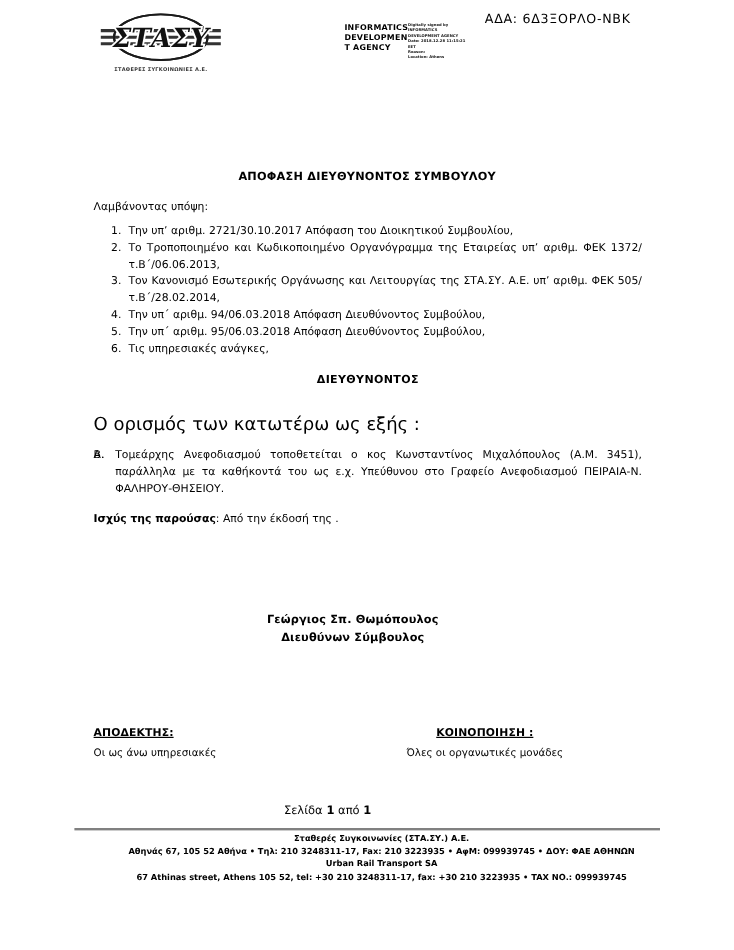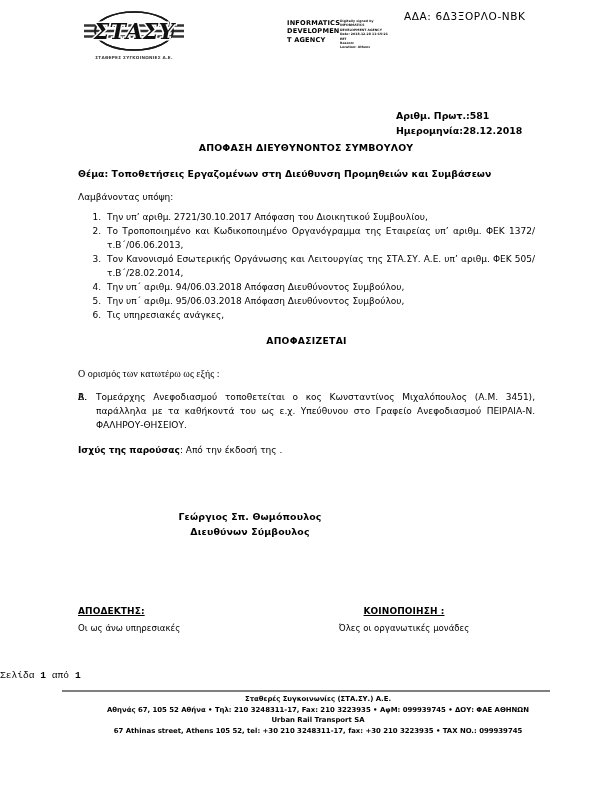--- a/index.html
+++ b/index.html
@@ -150,23 +150,22 @@
 
   .approves {
     text-align: center;
     font-size: 9.2px;
     font-weight: bold;
     letter-spacing: 0.3px;
     margin: 12px 0 0 0;
   }
 
   .lead-in {
-    font-size: 10px;
+    font-size: 15px;
     margin: 22px 0 12px 0;
-    font-family: Liberation Serif, serif;
   }
 
   .clause {
     font-size: 9px;
     line-height: 1.55;
     text-align: justify;
     margin: 0 0 12px 0;
     padding-left: 18px;
     position: relative;
   }
@@ -186,20 +185,21 @@
   .signature {
     position: absolute;
     top: 510px;
     left: 0;
     width: 500px;
     text-align: center;
     font-size: 9.4px;
     font-weight: bold;
     line-height: 1.55;
     letter-spacing: 0.15px;
+    padding-left: 44px;
   }
   .signature div { display: block; }
 
   
   .recipients {
     position: absolute;
     top: 606px;
     left: 78px;
     width: 457px;
     display: flex;
@@ -216,23 +216,22 @@
   .rec-body {
     font-size: 8.6px;
   }
 
   
   .page-number {
     position: absolute;
     top: 670px;
     left: 0;
     width: 546px;
-    text-align: left;
+    text-align: center;
     font-size: 9.6px;
-    font-family: Liberation Mono, monospace;
   }
   .page-number b { font-weight: bold; }
 
   .footer-rule {
     position: absolute;
     top: 690px;
     left: 62px;
     width: 488px;
     height: 2.4px;
     background: #808080;
@@ -287,43 +286,38 @@
         <div>INFORMATICS</div>
         <div>DEVELOPMENT AGENCY</div>
         <div>Date: 2018.12.28 11:15:21</div>
         <div>EET</div>
         <div>Reason:</div>
         <div>Location: Athens</div>
       </div>
     </div>
   </div>
 
-  <div class="protocol">
-    <div>Αριθμ. Πρωτ.:581</div>
-    <div>Ημερομηνία:28.12.2018</div>
-  </div>
 
   <div class="decision-title">ΑΠΟΦΑΣΗ ΔΙΕΥΘΥΝΟΝΤΟΣ ΣΥΜΒΟΥΛΟΥ</div>
 
   <div class="content">
 
-    <p class="subject">Θέμα: Τοποθετήσεις Εργαζομένων στη Διεύθυνση Προμηθειών και Συμβάσεων</p>
 
     <p class="intro">Λαμβάνοντας υπόψη:</p>
 
     <ol class="considerations">
       <li>Την υπ’ αριθμ. 2721/30.10.2017 Απόφαση του Διοικητικού Συμβουλίου,</li>
       <li>Το Τροποποιημένο και Κωδικοποιημένο Οργανόγραμμα της Εταιρείας υπ’ αριθμ. ΦΕΚ 1372/τ.Β΄/06.06.2013,</li>
       <li>Τον Κανονισμό Εσωτερικής Οργάνωσης και Λειτουργίας της ΣΤΑ.ΣΥ. Α.Ε. υπ’ αριθμ. ΦΕΚ 505/τ.Β΄/28.02.2014,</li>
       <li>Την υπ΄ αριθμ. 94/06.03.2018 Απόφαση Διευθύνοντος Συμβούλου,</li>
       <li>Την υπ΄ αριθμ. 95/06.03.2018 Απόφαση Διευθύνοντος Συμβούλου,</li>
       <li>Τις υπηρεσιακές ανάγκες,</li>
     </ol>
 
-    <p class="approves">ΑΠΟΦΑΣΙΖΕΤΑΙ</p>
+    <p class="approves">ΔΙΕΥΘΥΝΟΝΤΟΣ</p>
 
     <p class="lead-in">Ο ορισμός των κατωτέρω ως εξής :</p>
 
     <p class="clause">
       <span class="marker">Α.</span>
     </p>
 
     <p class="clause">
       <span class="marker">Β.</span>
       <span>Τομεάρχης Ανεφοδιασμού τοποθετείται ο κος Κωνσταντίνος Μιχαλόπουλος (Α.Μ. 3451), παράλληλα με τα καθήκοντά του ως ε.χ. Υπεύθυνου στο Γραφείο Ανεφοδιασμού ΠΕΙΡΑΙΑ-Ν. ΦΑΛΗΡΟΥ-ΘΗΣΕΙΟΥ.</span>

